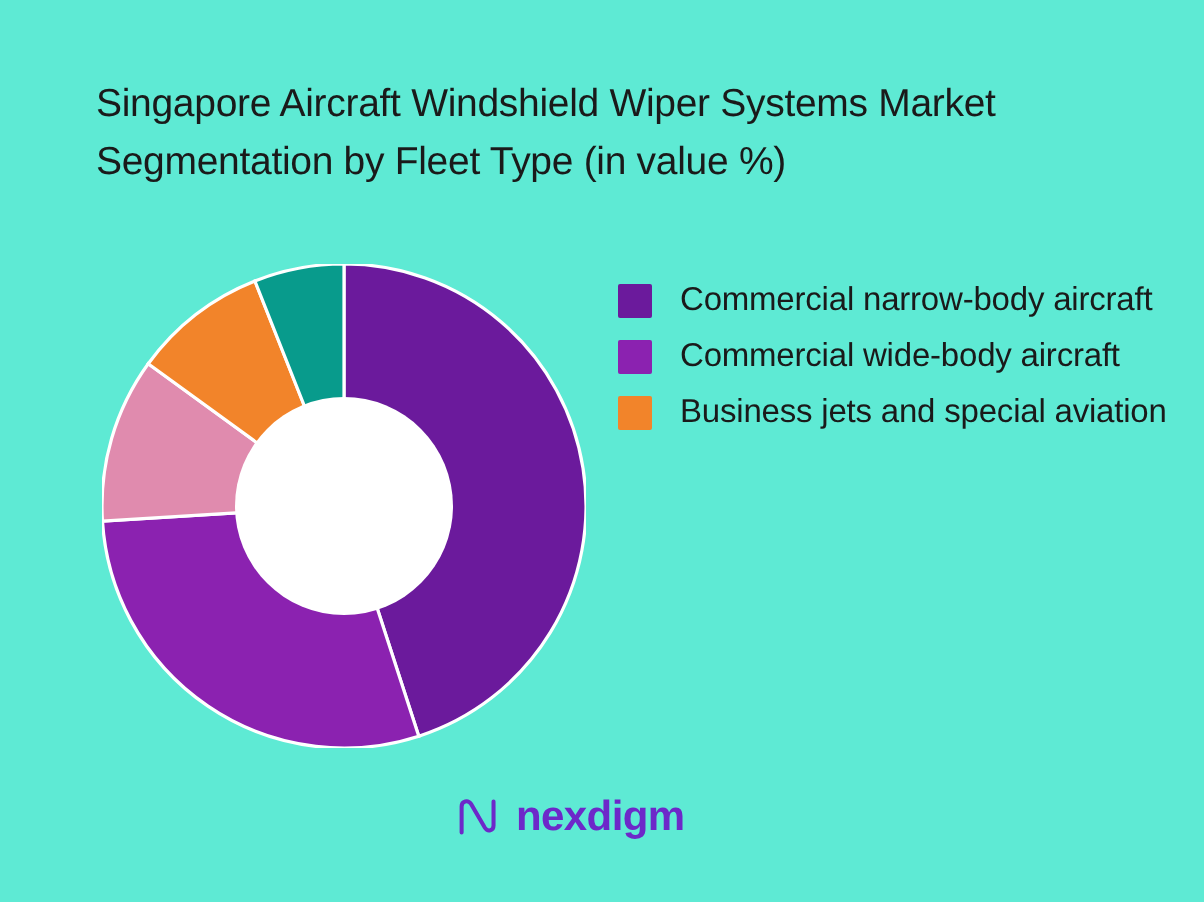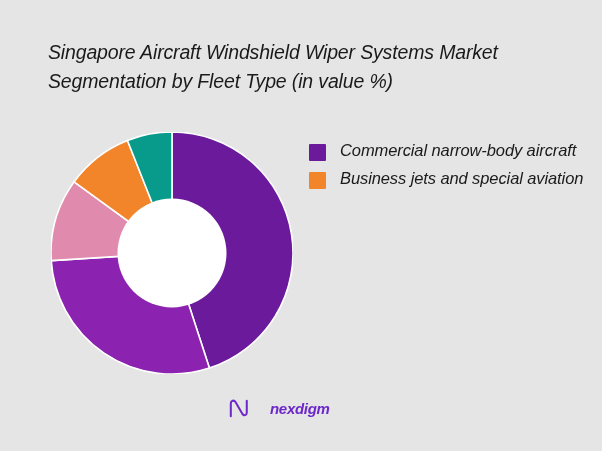--- a/index.html
+++ b/index.html
@@ -13,23 +13,22 @@
     font-family: "Liberation Sans", sans-serif;
     color: #1b1b1b;
     overflow: hidden;
     position: relative;
   }
   #frame {
     position: absolute;
     left: 0; top: 0;
     width: 602px;
     height: 451px;
-    background: #e5e5e5;
+    background: #5eead4;
     box-sizing: border-box;
-    font-style: italic;
   }
   #chart-title {
     position: absolute;
     left: 48px;
     top: 38px;
     width: 520px;
     font-size: 19.5px;
     line-height: 29px;
     font-weight: 400;
     letter-spacing: -0.15px;
@@ -49,21 +48,21 @@
     height: 242px;
   }
   #legend {
     position: absolute;
     left: 309px;
     top: 139px;
     width: 285px;
   }
   .legend-item {
     display: flex;
-    align-items: center;
+    align-items: flex-start;
     margin-bottom: 5px;
   }
   .legend-swatch {
     width: 17px;
     height: 17px;
     flex: 0 0 17px;
     margin-top: 3px;
     margin-right: 14px;
     border-radius: 1px;
   }
@@ -81,25 +80,24 @@
     display: flex;
     align-items: center;
   }
   #brand-mark {
     width: 25px;
     height: 25px;
     margin-right: 7px;
     flex: 0 0 25px;
   }
   #brand-name {
-    font-size: 15px;
+    font-size: 21px;
     font-weight: 700;
     color: #6d28c9;
     letter-spacing: -0.3px;
-    margin-left: 12px;
   }
 </style>
 </head>
 <body>
 
 <div id="frame">
 
   <div id="chart-title">Singapore Aircraft Windshield Wiper Systems Market Segmentation by Fleet Type (in value %)</div>
 
   <div id="donut-wrap">
@@ -114,20 +112,24 @@
       <circle cx="121" cy="121" r="54.5" fill="#ffffff"></circle>
     </svg>
   </div>
 
   <div id="legend">
     <div class="legend-item">
       <span class="legend-swatch" style="background: rgb(107, 26, 156);"></span>
       <span class="legend-label">Commercial narrow-body aircraft</span>
     </div>
     <div class="legend-item">
+      <span class="legend-swatch" style="background: rgb(139, 34, 176);"></span>
+      <span class="legend-label">Commercial wide-body aircraft</span>
+    </div>
+    <div class="legend-item">
       <span class="legend-swatch" style="background: rgb(242, 132, 42);"></span>
       <span class="legend-label">Business jets and special aviation</span>
     </div>
   </div>
 
   <div id="brand">
     <svg id="brand-mark" viewBox="0 0 26 26">
       <path d="M5 21 L5 7.5 C5 4.6 8.3 3.9 9.9 6.2 L17.1 18.6 C18.6 21 21.6 20.1 21.6 17.4 L21.6 5" fill="none" stroke="#6d28c9" stroke-width="2.1" stroke-linecap="round"></path>
     </svg>
     <span id="brand-name">nexdigm</span>

